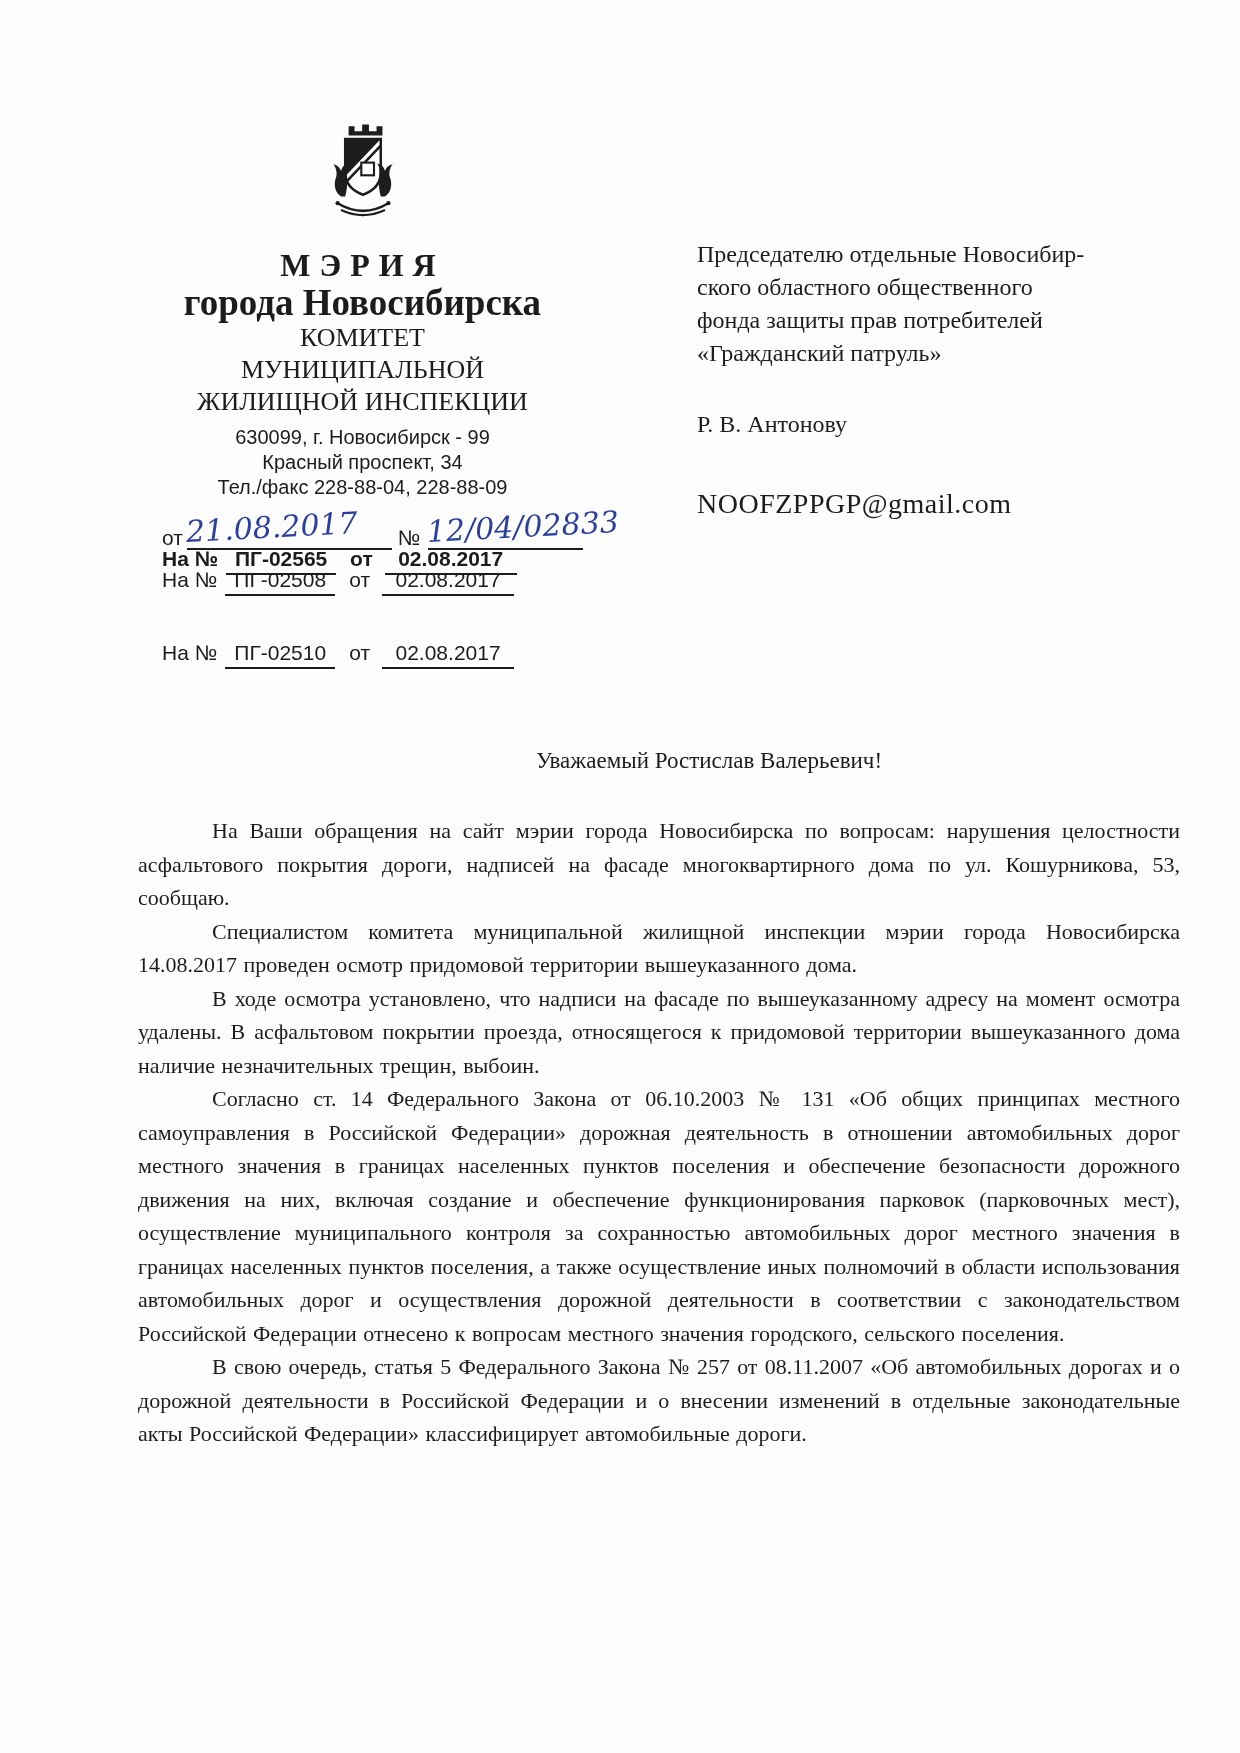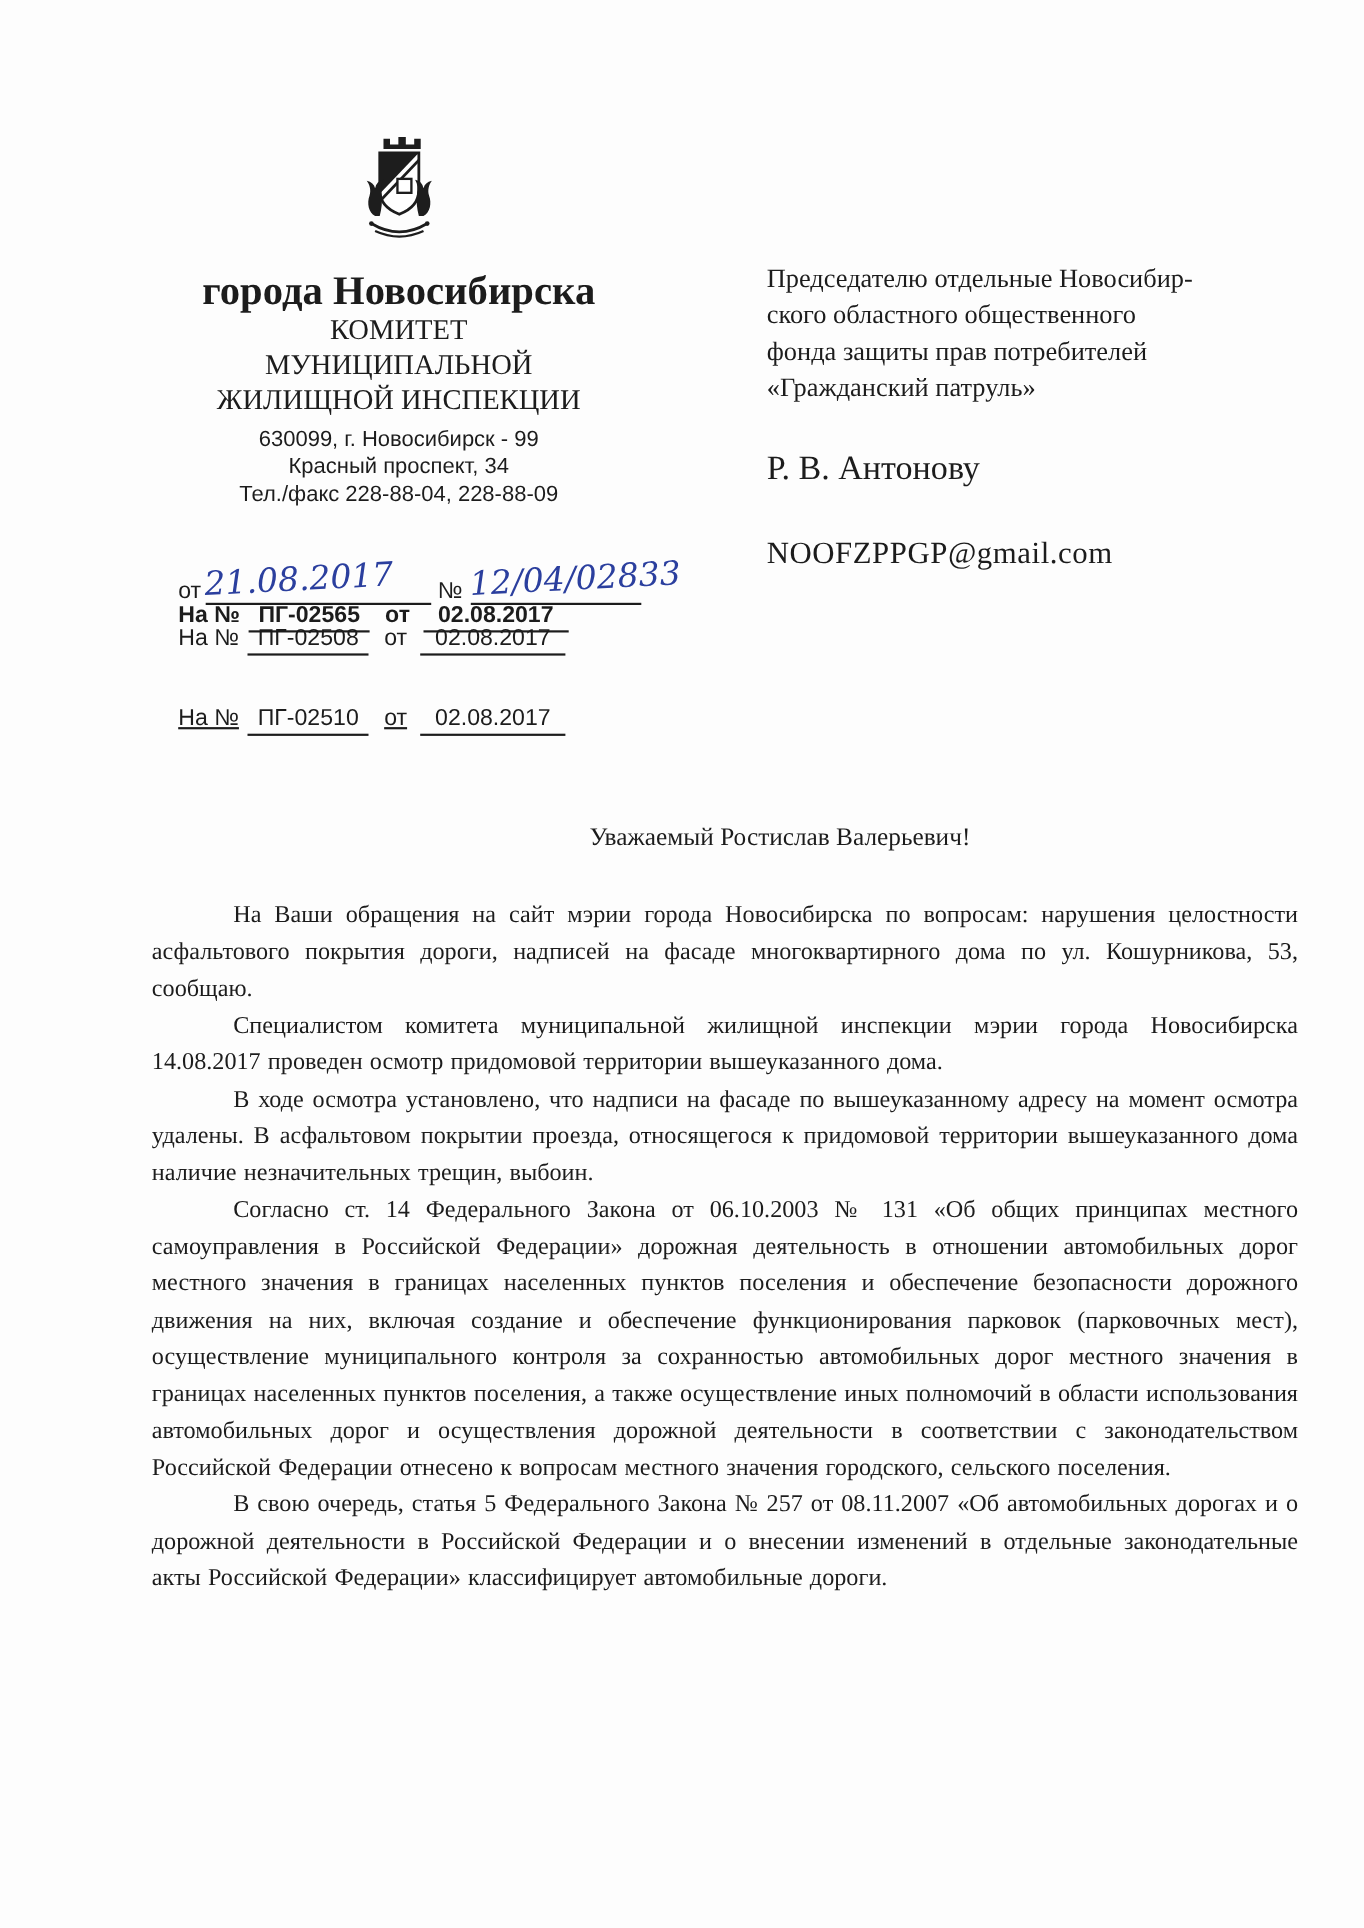--- a/index.html
+++ b/index.html
@@ -23,29 +23,29 @@
   .outgoing-row { top:516px; }
   .hand-cell { display:inline-block; border-bottom:2px solid #1c1c1c; height:34px; vertical-align:bottom; }
   .hand-cell.date-cell { width:205px; margin-left:4px; }
   .hand-cell.num-cell  { width:155px; margin-left:8px; }
   .handwriting {
     display:inline-block; font-family:"DejaVu Serif",serif; font-style:italic;
     font-size:30px; color:#2b3f9e; white-space:nowrap;
     transform:rotate(-3deg) translateY(-2px); transform-origin:left bottom;
   }
   .num-label { margin-left:6px; }
-  .ref-row-0 { top:547px;font-weight:bold; } .ref-row-1 { top:568px; } .ref-row-2 { top:641px;text-decoration:underline; }
+  .ref-row-0 { top:547px;font-weight:bold; } .ref-row-1 { top:568px; } .ref-row-2 { top:641px; }
   .ref-cell { display:inline-block; border-bottom:2px solid #1c1c1c; text-align:center; padding-bottom:2px; }
   .ref-num  { width:110px; margin-left:8px; }
   .ref-from { margin-left:14px; }
   .ref-date { width:132px; margin-left:12px; }
   
   .recipient { position:absolute; left:697px; top:238px; width:430px;
                font-size:24px; line-height:33px; }
-  .recipient-name { margin-top:38px; font-size:31px; }
+  .recipient-name { margin-top:38px; font-size:24px; }
   .recipient-email { margin-top:46px; font-size:28px; letter-spacing:0.5px; }
   
   .letter-body { position:absolute; left:138px; top:748px; width:1042px; }
   .salutation { text-align:center; margin-left:100px; font-size:23px; margin-bottom:40px; }
   .letter-body p {
     font-size:22px; line-height:33.5px; text-align:justify; text-indent:74px;
     hyphens:auto; -webkit-hyphens:auto; word-spacing:1px;
   }
 </style>
 </head>
@@ -65,20 +65,21 @@
         <path d="M39 72 L81 28" stroke="#1d1d1d" stroke-width="3" fill="none"></path>
         <rect x="58" y="48" width="15" height="15" fill="#ffffff" stroke="#1d1d1d" stroke-width="2.5"></rect>
       </g>
       <path d="M34 88 c-7 -4 -9 -14 -6 -22 c2 -6 0 -12 -3 -16 c5 1 8 4 9 8 c1 -5 4 -8 9 -9 c-3 5 -3 10 -2 15 c1 8 0 16 -2 24 z" fill="#1d1d1d"></path>
       <path d="M86 88 c7 -4 9 -14 6 -22 c-2 -6 0 -12 3 -16 c-5 1 -8 4 -9 8 c-1 -5 -4 -8 -9 -9 c3 5 3 10 2 15 c-1 8 0 16 2 24 z" fill="#1d1d1d"></path>
       <path d="M30 96 q30 18 60 0" stroke="#1d1d1d" stroke-width="3" fill="none"></path>
       <path d="M34 104 q26 12 52 0" stroke="#1d1d1d" stroke-width="2.5" fill="none"></path>
       <circle cx="30" cy="96" r="2.5" fill="#1d1d1d"></circle>
       <circle cx="90" cy="96" r="2.5" fill="#1d1d1d"></circle>
     </svg>
+    <div class="org-1">МЭРИЯ</div>
     <div class="org-2">города Новосибирска</div>
     <div class="org-3">КОМИТЕТ</div>
     <div class="org-4">МУНИЦИПАЛЬНОЙ</div>
     <div class="org-5">ЖИЛИЩНОЙ ИНСПЕКЦИИ</div>
     <div class="addr addr-first">630099, г. Новосибирск - 99</div>
     <div class="addr">Красный проспект, 34</div>
     <div class="addr">Тел./факс 228-88-04, 228-88-09</div>
   </div>
 
   <div class="row outgoing-row">

